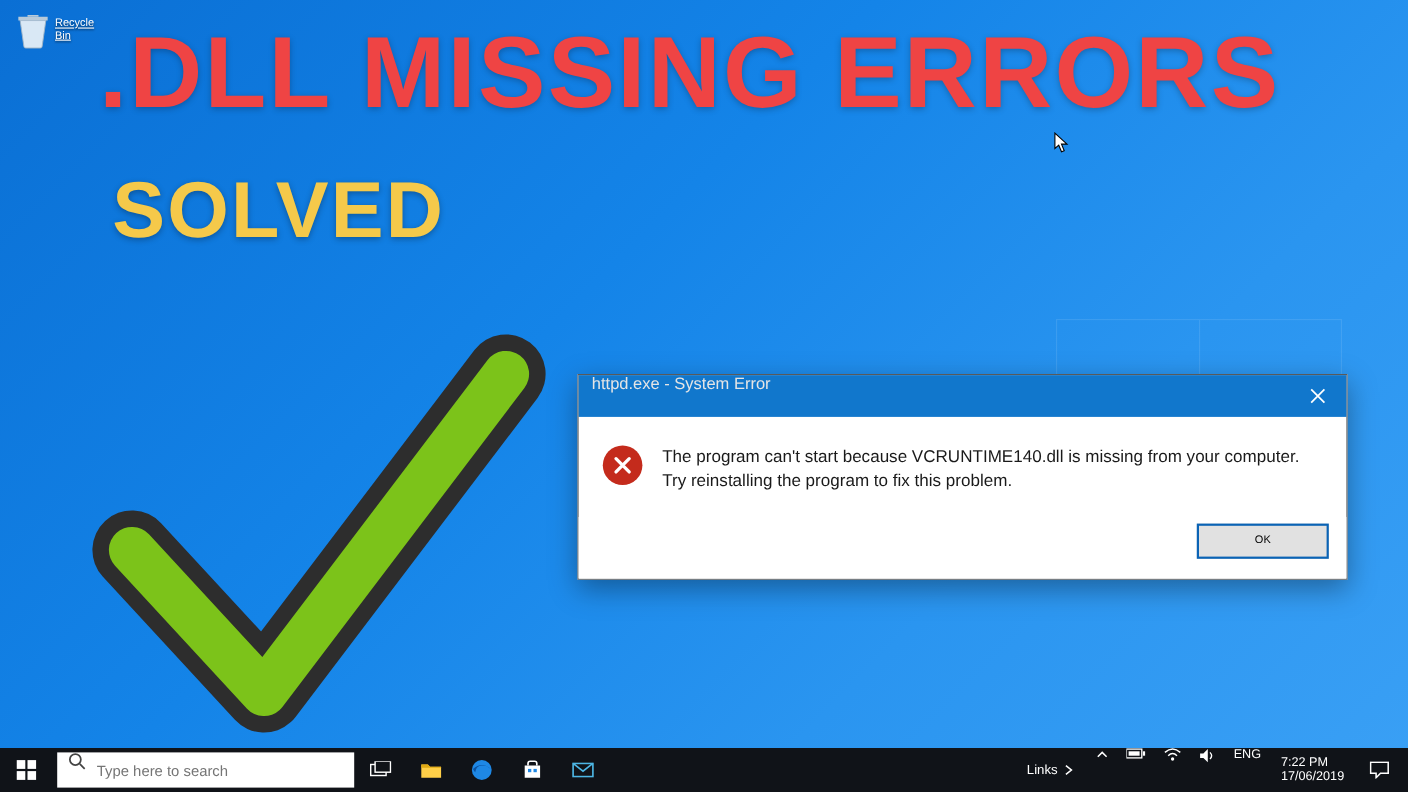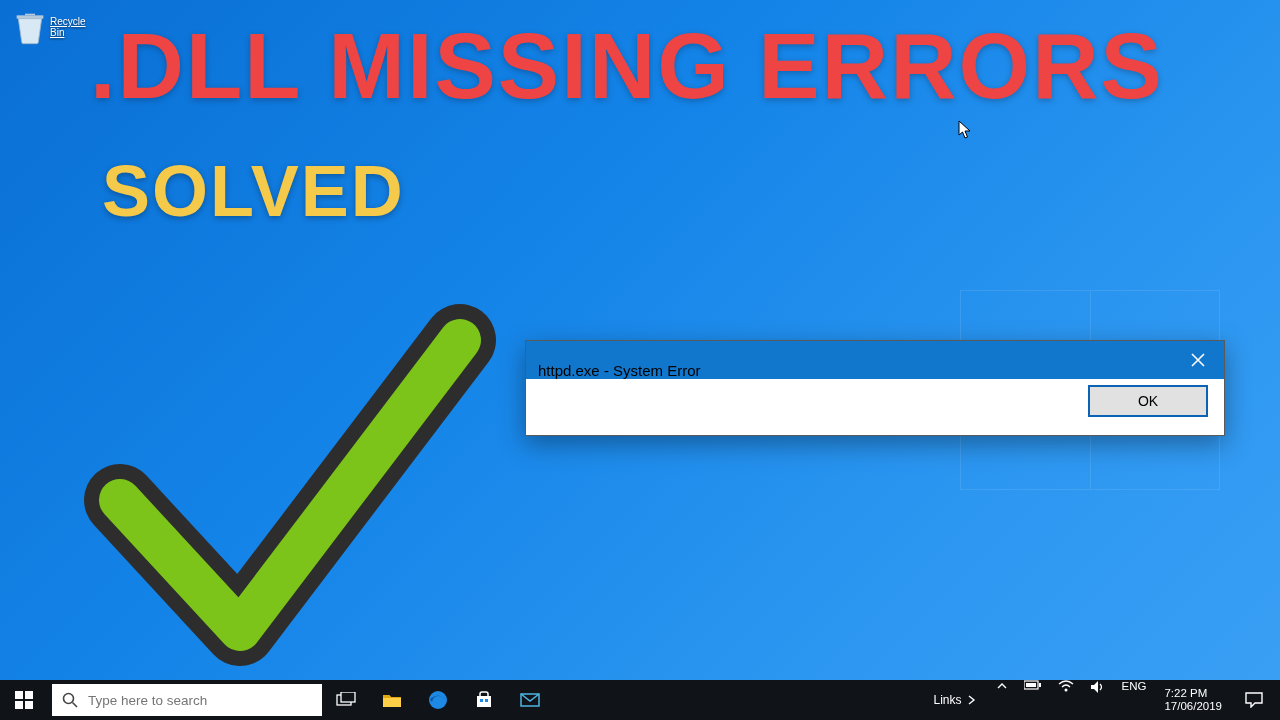--- a/index.html
+++ b/index.html
@@ -99,23 +99,23 @@
     position: absolute;
     left: 525px; top: 340px;
     width: 700px;
     background: #ffffff;
     box-shadow: 0 8px 24px rgba(0,0,0,.35);
     border: 1px solid #5a5a5a;
   }
   .dialog-titlebar {
     height: 38px;
     background: #1177cc;
-    color: #000000;
-    display: flex;
-    align-items: flex-end;
+    color: #e5e5e5;
+    display: flex;
+    align-items: flex-start;
     justify-content: space-between;
     padding-left: 12px;
     font-size: 15px;
   }
   .dialog-close {
     width: 52px; height: 38px;
     display: flex; align-items: center; justify-content: center;
     color: #fff;
     cursor: pointer;
   }
@@ -142,21 +142,21 @@
     display: flex;
     justify-content: flex-end;
     padding: 6px 16px 18px;
     background: #fff;
   }
   .dialog-footer button {
     min-width: 120px;
     height: 32px;
     background: #e1e1e1;
     border: 2px solid #0a63b5;
-    font-size: 14px;
+    font-size: 10px;
     cursor: pointer;
   }
 
   
   .taskbar {
     position: absolute;
     left: 0; right: 0; bottom: 0;
     height: 40px;
     background: #101318;
     display: flex;
@@ -168,21 +168,20 @@
   .start-btn {
     width: 48px; height: 40px;
     display:flex;align-items:center;justify-content:center;
     cursor:pointer;
   }
   .search-box {
     height: 32px;
     width: 270px;
     background: #fff;
     display: flex;
-    align-items: center;
     padding: 0 10px;
     gap: 10px;
     margin-left: 2px;
   }
   .search-box input {
     border: none; outline: none;
     font-size: 13.5px;
     color: #555;
     flex: 1;
     background: transparent;
@@ -252,20 +251,28 @@
 
 <div class="dialog">
   <div class="dialog-titlebar">
     <span>httpd.exe - System Error</span>
     <div class="dialog-close">
       <svg width="14" height="14" viewBox="0 0 14 14">
         <path d="M1 1 L13 13 M13 1 L1 13" stroke="#fff" stroke-width="1.6"></path>
       </svg>
     </div>
   </div>
+  <div class="dialog-body">
+    <div class="err-icon">
+      <svg width="20" height="20" viewBox="0 0 20 20">
+        <path d="M4 4 L16 16 M16 4 L4 16" stroke="#fff" stroke-width="3" stroke-linecap="round"></path>
+      </svg>
+    </div>
+    <div class="dialog-msg">The program can't start because VCRUNTIME140.dll is missing from your computer. Try reinstalling the program to fix this problem.</div>
+  </div>
   <div class="dialog-footer">
     <button>OK</button>
   </div>
 </div>
 
 <div class="taskbar">
   <div class="start-btn">
     <svg width="18" height="18" viewBox="0 0 18 18">
       <rect x="0" y="0" width="8" height="8" fill="#fff"></rect>
       <rect x="10" y="0" width="8" height="8" fill="#fff"></rect>

